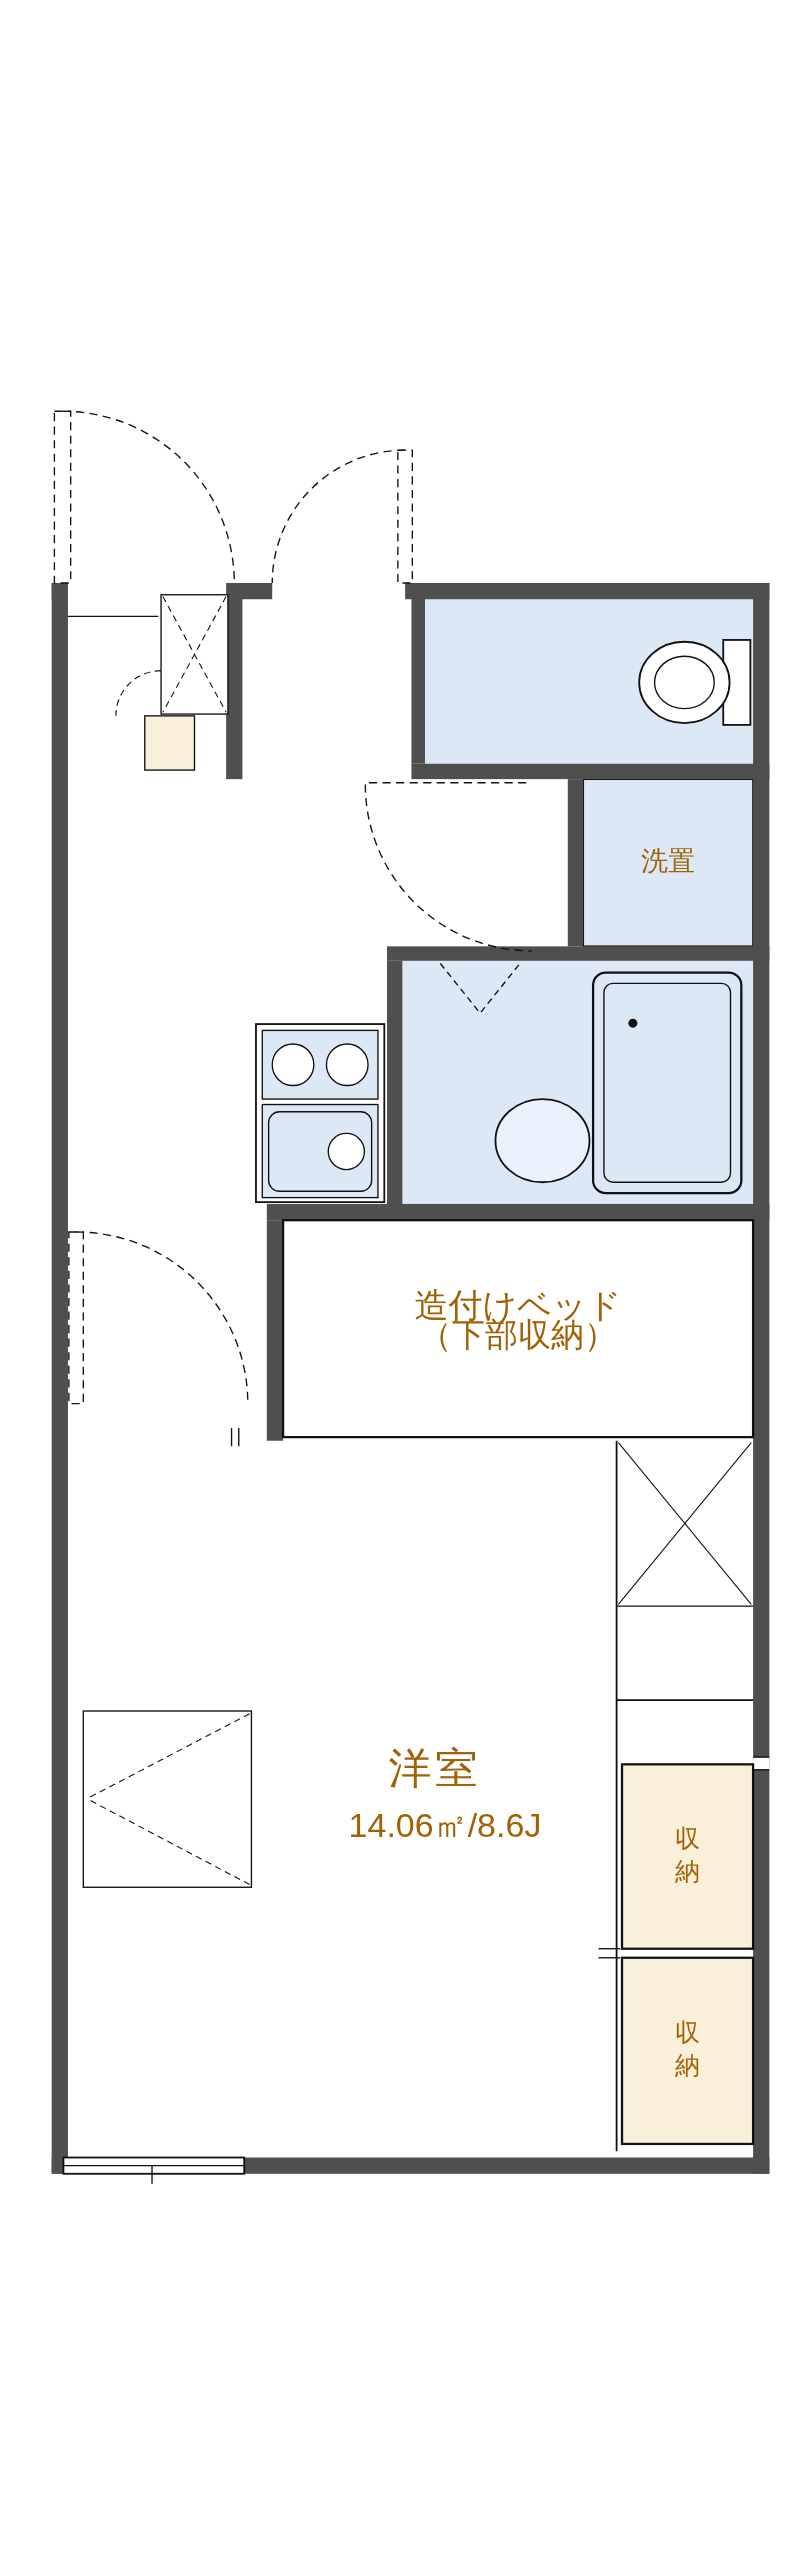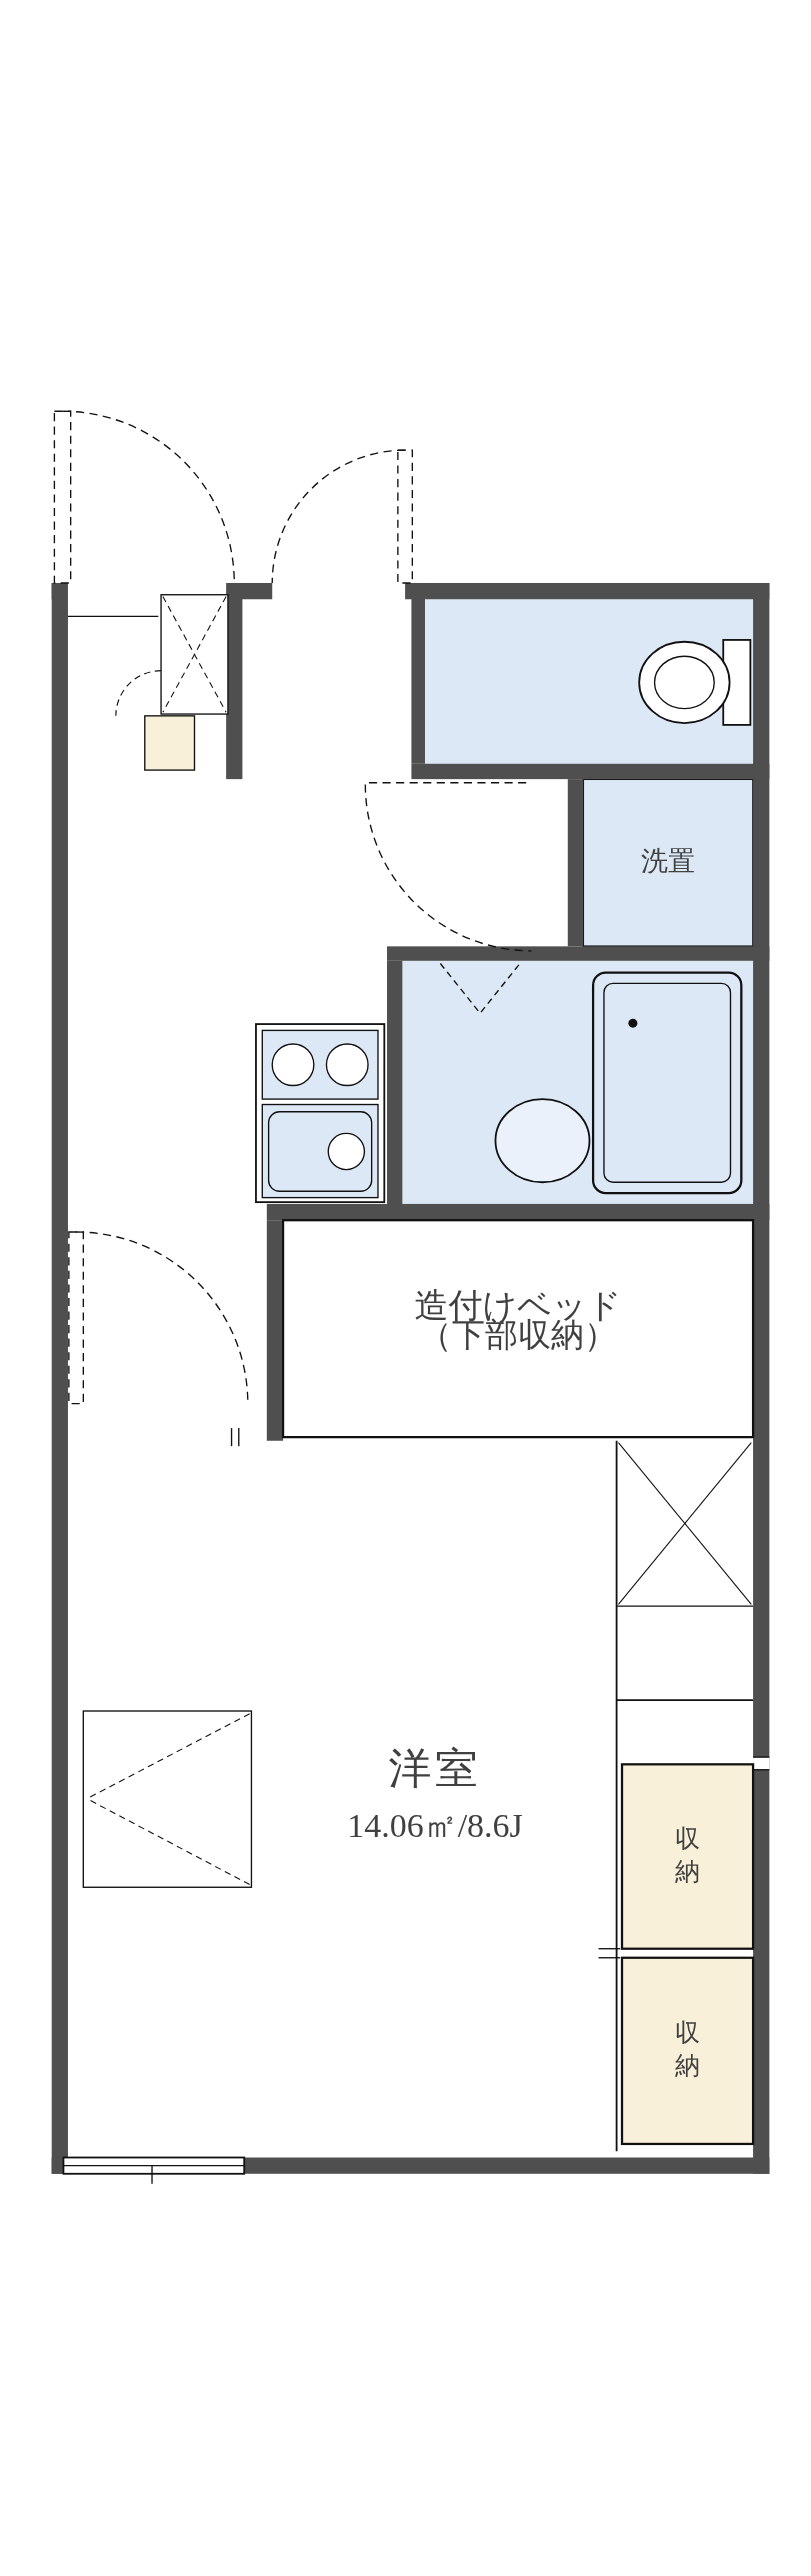--- a/index.html
+++ b/index.html
@@ -1,24 +1,24 @@
 <!DOCTYPE html>
 <html style="font-size:14.5px"><head>
 <meta charset="utf-8">
 <style>
   html,body{margin:0;padding:0;background:#ffffff;}
   .page{position:relative;width:812px;height:2576px;background:#ffffff;overflow:hidden;
         font-family:"Liberation Sans","DejaVu Sans",sans-serif;}
   .page svg{position:absolute;left:0;top:0;}
-  .lbl{position:absolute;color:#404040;text-align:center;line-height:1.15;}
+  .lbl{position:absolute;color:#a16207;text-align:center;line-height:1.15;}
   .lbl-laundry{left:583px;top:846px;width:170px;font-size:27px;}
   .lbl-bed1{left:283px;top:1264px;width:470px;font-size:34px;margin-top:22px;}
   .lbl-bed2{left:283px;top:1316px;width:470px;font-size:33px;}
   .lbl-room{left:254px;top:1744px;width:362px;font-size:43px;letter-spacing:3.6px;}
-  .lbl-area{left:254px;top:1806px;width:362px;font-size:34px;font-family:Liberation Serif, serif;}
+  .lbl-area{left:264px;top:1806px;width:362px;font-size:34px;}
   .lbl-storage{left:622px;width:131px;font-size:25px;line-height:1.3;white-space:pre-line;}
   .lbl-storage.a{top:1822px;}
   .lbl-storage.b{top:2016px;}
 </style>
 </head>
 <body>
 
 <div class="page">
 
 <svg width="812" height="2576" viewBox="0 0 898 2850">

